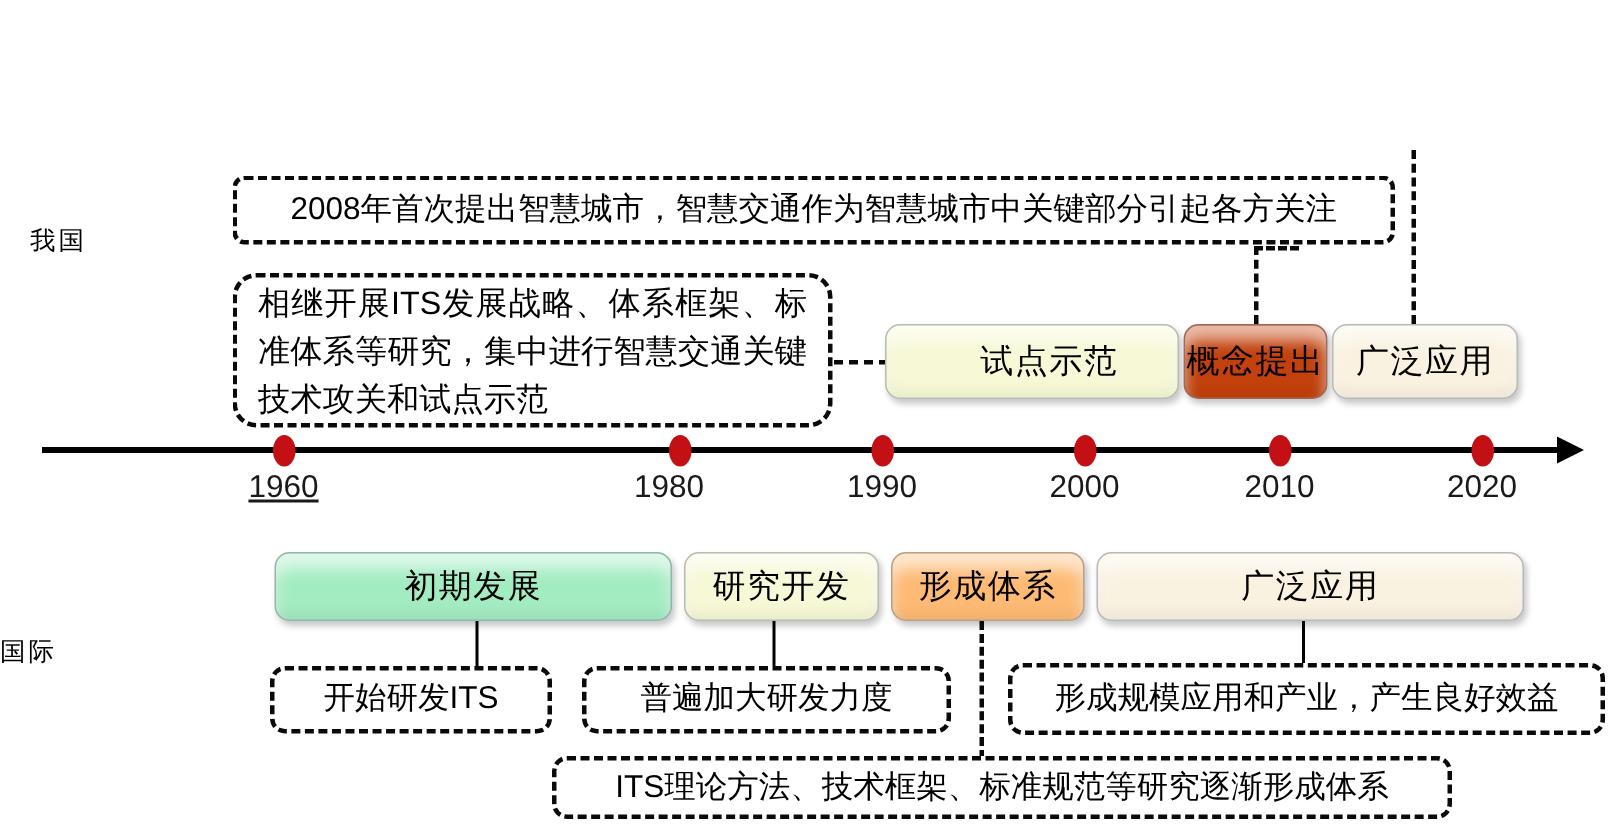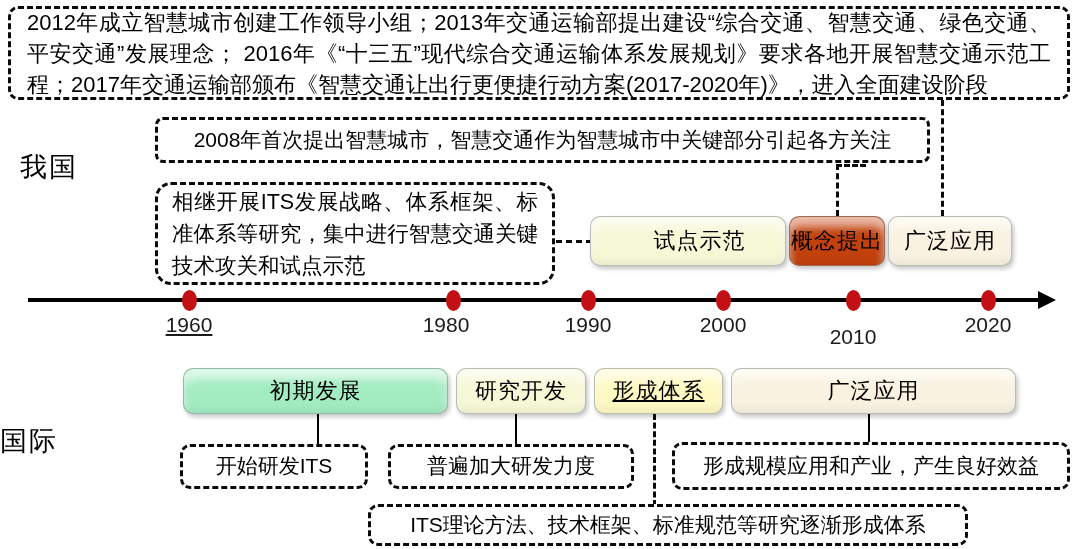--- a/index.html
+++ b/index.html
@@ -9,21 +9,21 @@
   
   .dashbox{
     position:absolute;box-sizing:border-box;background:#fff;
     border:3px dashed #0a0a0a;border-radius:12px;
     display:flex;align-items:center;justify-content:center;
     text-align:center;font-size:21px;line-height:1.45;
   }
   .dashbox.para{justify-content:flex-start;text-align:justify;}
 
   
-  .side-label{position:absolute;font-size:27px;letter-spacing:2px;}
+  .side-label{position:absolute;font-size:17px;letter-spacing:2px;}
 
   
   .stage{
     position:absolute;box-sizing:border-box;border-radius:10px;
     display:flex;align-items:center;justify-content:center;
     font-size:22px;letter-spacing:1px;
     border:1px solid rgba(130,140,150,.55);
     box-shadow:inset 0 10px 10px rgba(255,255,255,.65),
                inset 0 -5px 8px rgba(0,0,0,.05),
                2px 3px 4px rgba(0,0,0,.22);
@@ -41,23 +41,20 @@
   
   .conn-v{position:absolute;width:0;border-left:3px dashed #0a0a0a;}
   .conn-h{position:absolute;height:0;border-top:3px dashed #0a0a0a;}
   .conn-v-solid{position:absolute;width:0;border-left:2.5px solid #000;}
 </style>
 </head>
 <body>
 
 <div class="canvas">
 
-  <div class="dashbox para" style="left:8px;top:6px;width:1062px;height:94px;padding:9px 16px;font-size:22px;line-height:31px;border-radius:10px;">
-    <span>2012年成立智慧城市创建工作领导小组；2013年交通运输部提出建设“综合交通、智慧交通、绿色交通、平安交通”发展理念； 2016年《“十三五”现代综合交通运输体系发展规划》要求各地开展智慧交通示范工程；2017年交通运输部颁布《智慧交通让出行更便捷行动方案(2017-2020年)》，进入全面建设阶段</span>
-  </div>
 
   <div class="side-label" style="left:20px;top:149px;">我国</div>
 
   <div class="dashbox" style="left:155px;top:117px;width:775px;height:46px;border-radius:8px;">
     <span>2008年首次提出智慧城市，智慧交通作为智慧城市中关键部分引起各方关注</span>
   </div>
 
   <div class="dashbox para" style="left:155px;top:182px;width:400px;height:103px;padding:6px 14px;font-size:21.5px;line-height:32px;border-radius:16px;">
     <span>相继开展ITS发展战略、体系框架、标准体系等研究，集中进行智慧交通关键技术攻关和试点示范</span>
   </div>
@@ -84,30 +81,30 @@
   <div class="dot" style="left: 446px; background-color: rgb(195, 16, 20);"></div>
   <div class="dot" style="left: 581px; background-color: rgb(195, 16, 20);"></div>
   <div class="dot" style="left: 716px; background-color: rgb(195, 16, 20);"></div>
   <div class="dot" style="left: 846px; background-color: rgb(195, 16, 20);"></div>
   <div class="dot" style="left: 981px; background-color: rgb(195, 16, 20);"></div>
 
   <div class="year" style="left:149px;text-decoration:underline;">1960</div>
   <div class="year" style="left:406px;">1980</div>
   <div class="year" style="left:548px;">1990</div>
   <div class="year" style="left:683px;">2000</div>
-  <div class="year" style="left:813px;margin-top:12px;">2010</div>
+  <div class="year" style="left:813px;">2010</div>
   <div class="year" style="left:948px;">2020</div>
 
   <div class="stage" style="left: 183px; top: 368px; width: 265px; height: 46px; background-color: rgb(163, 236, 194);">
     <span>初期发展</span>
   </div>
   <div class="stage" style="left: 456px; top: 368px; width: 130px; height: 46px; background-color: rgb(247, 248, 214);">
     <span>研究开发</span>
   </div>
-  <div class="stage" style="left: 594px; top: 368px; width: 129px; height: 46px; background-color: #fef9c3; text-decoration: underline;">
+  <div class="stage" style="left: 594px; top: 368px; width: 129px; height: 46px; background-color: #fdba74;">
     <span>形成体系</span>
   </div>
   <div class="stage" style="left: 731px; top: 368px; width: 285px; height: 46px; background-color: rgb(250, 242, 225);">
     <span>广泛应用</span>
   </div>
 
   <div class="side-label" style="left:0;top:423px;">国际</div>
 
   <div class="conn-v-solid" style="left:317px;top:414px;height:30px;"></div>
   <div class="conn-v-solid" style="left:515px;top:414px;height:30px;"></div>

